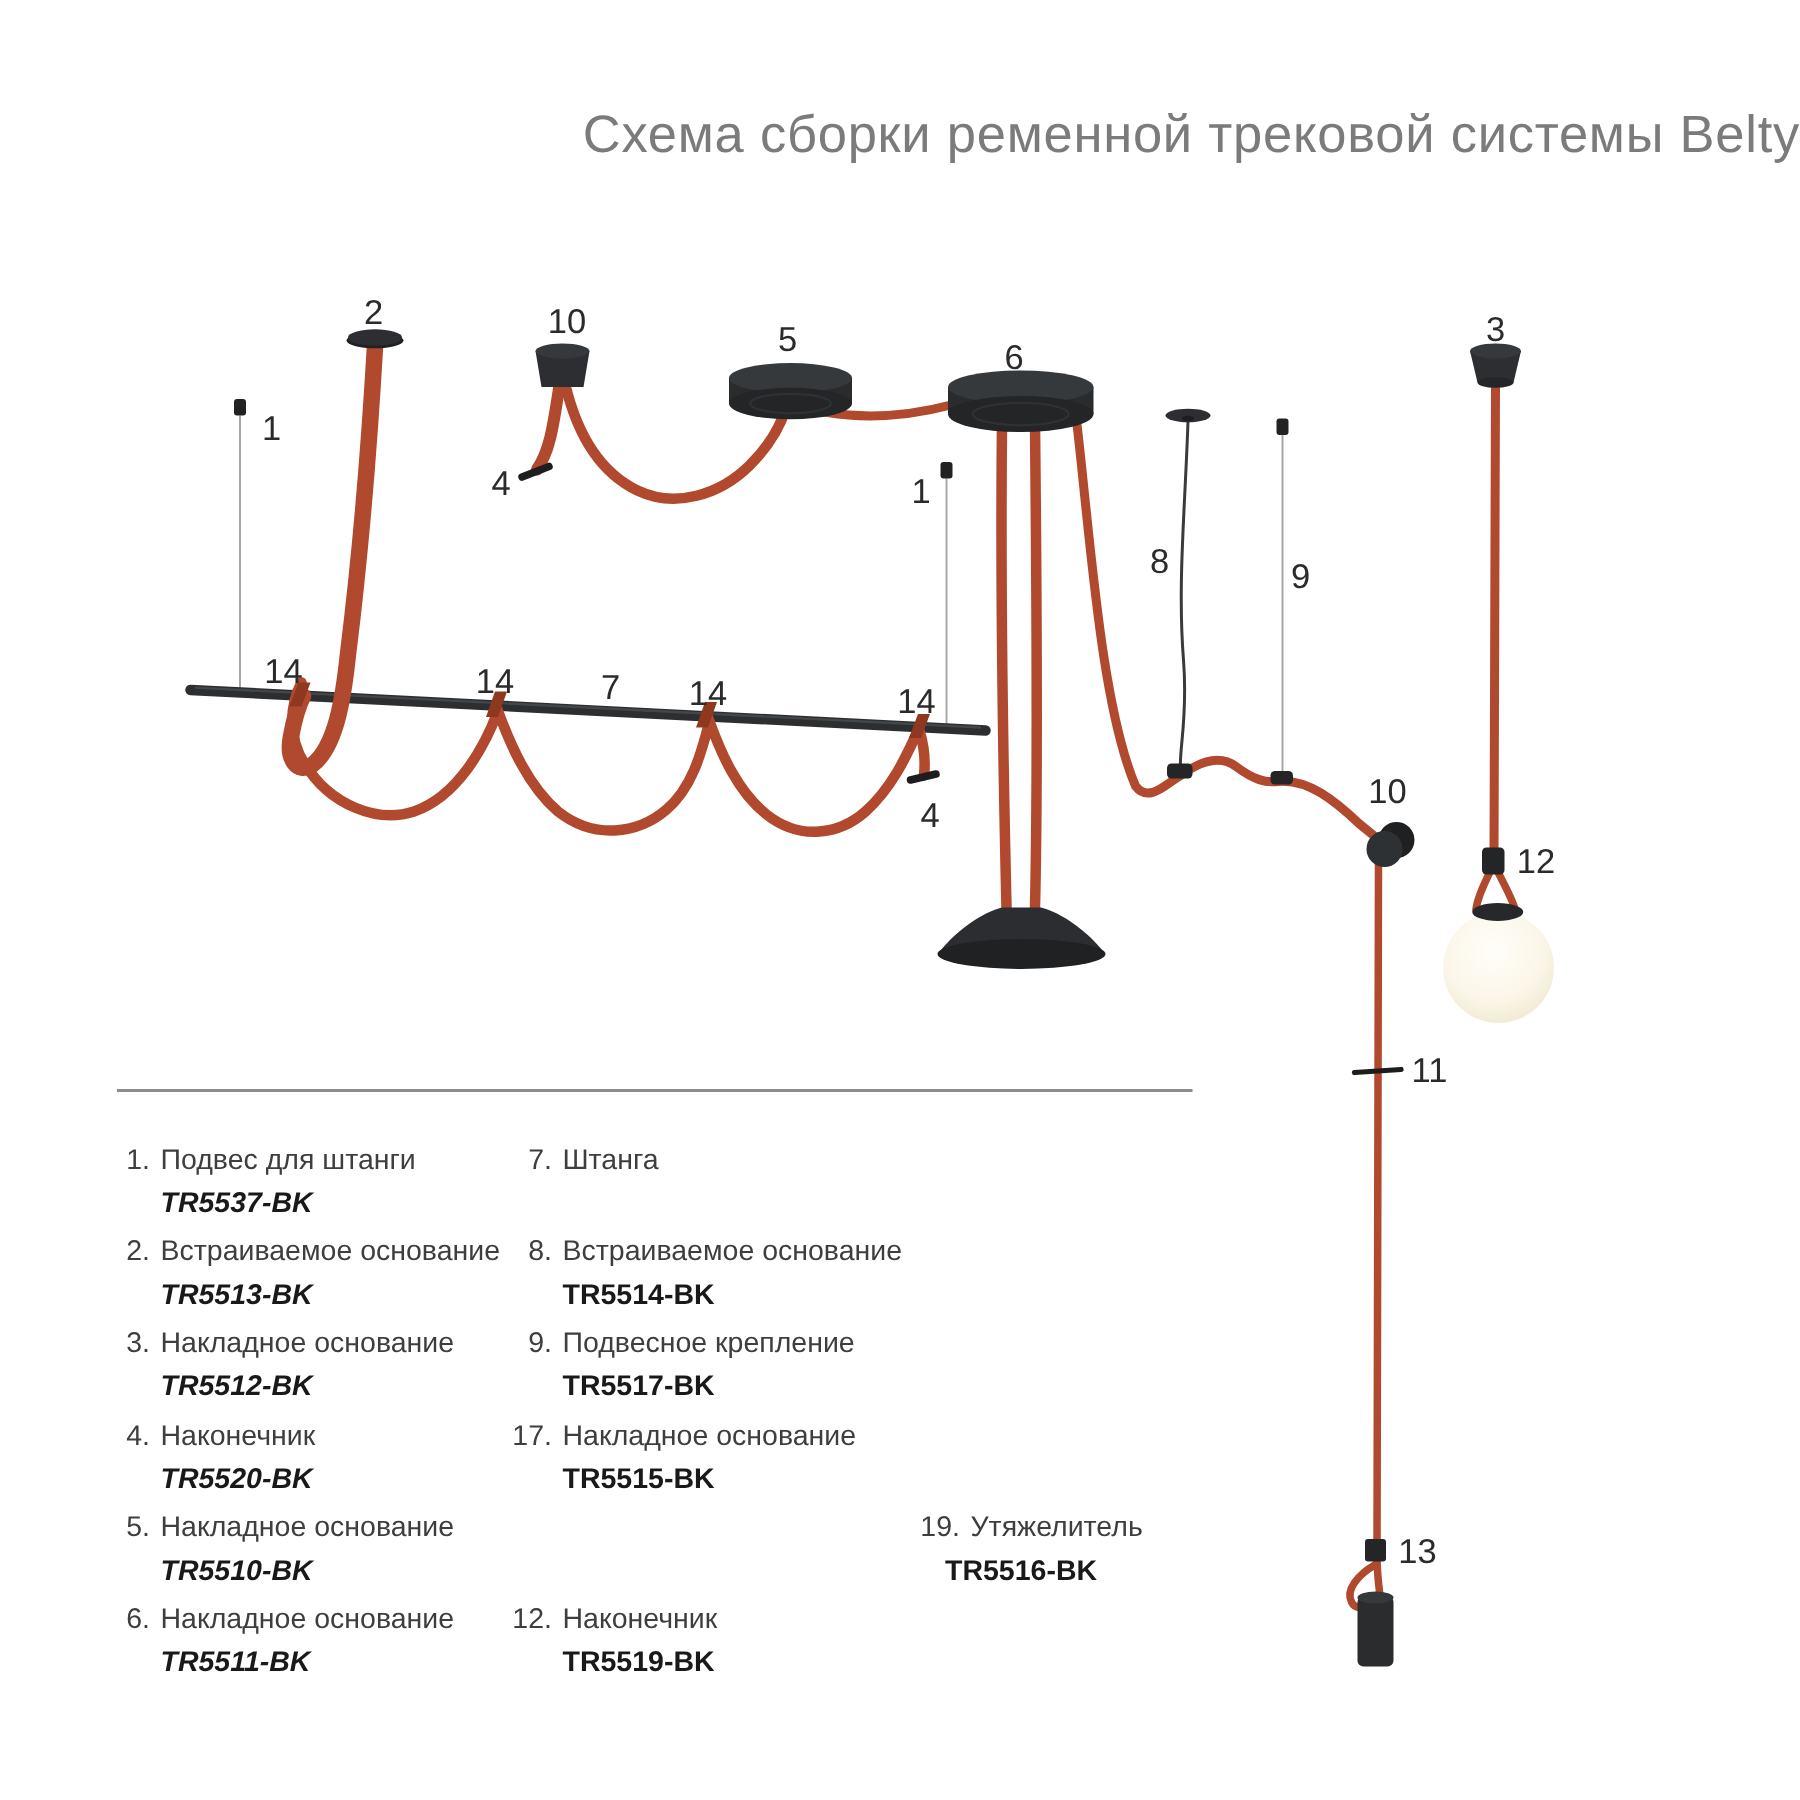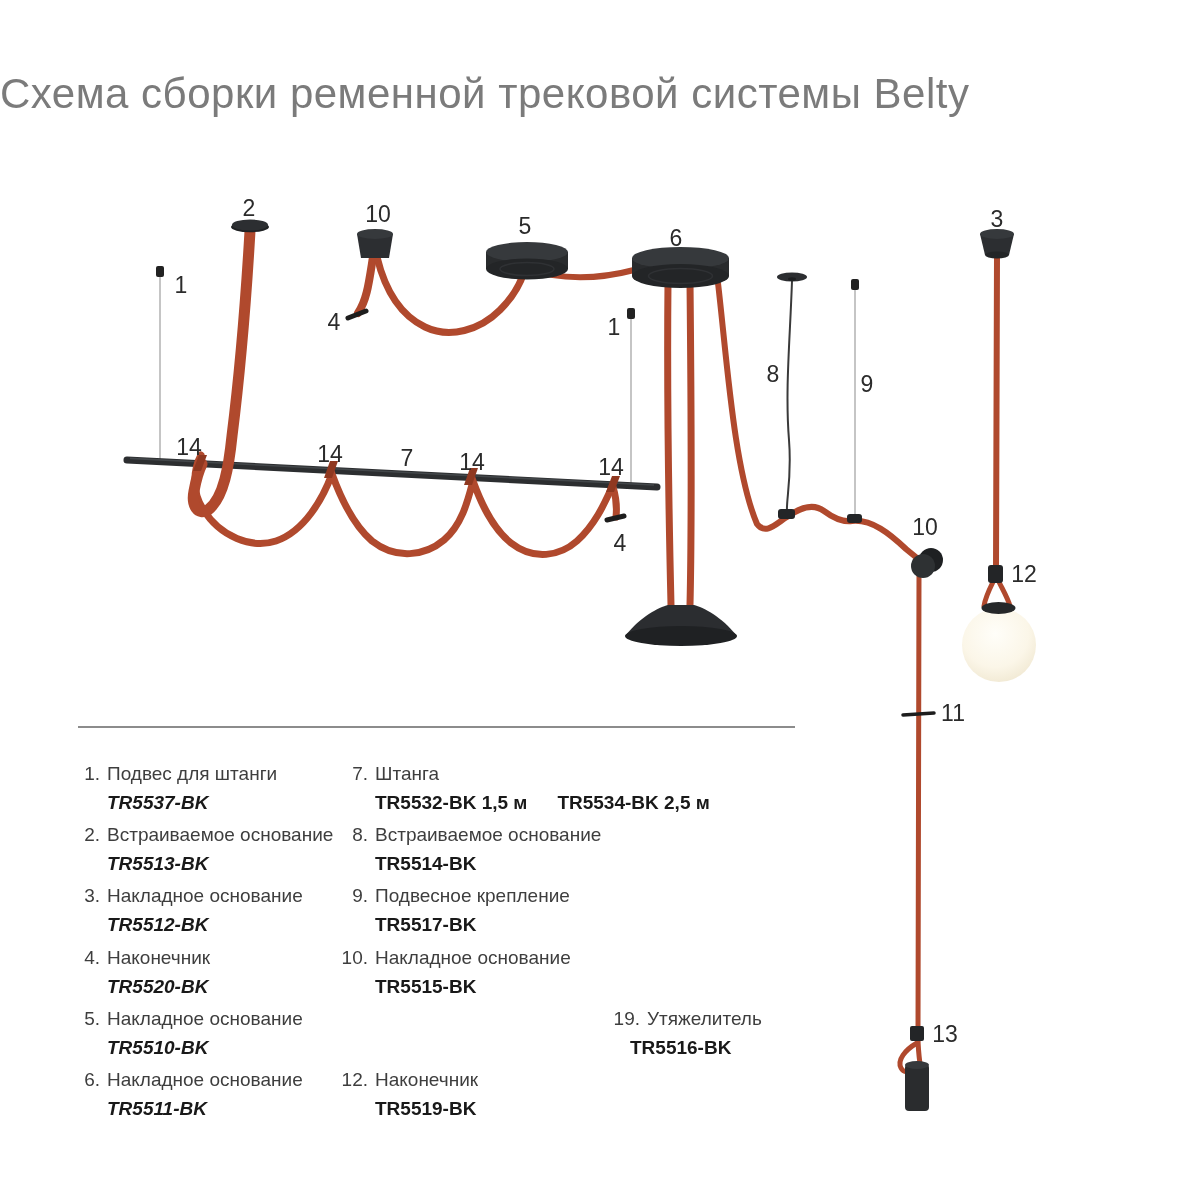--- a/index.html
+++ b/index.html
@@ -1,19 +1,19 @@
 <!DOCTYPE html>
 <html style="--color-belt: #b0492d; --color-belt_dark: #8f3820; --color-hardware: #2c2e31; --color-title_text: #7b7b7b; --color-label_text: #2b2b2b; --color-divider: #8c8c8c; --color-globe: #faf5e6;"><head>
 <meta charset="utf-8">
 <style>
   html,body{margin:0;padding:0;background:#ffffff;}
   .page{position:relative;width:1200px;height:1200px;background:#fff;overflow:hidden;
         font-family:"Liberation Sans",sans-serif;}
-  .title{position:absolute;left:0;top:70px;width:100%;text-align:left;
-         font-size:42px;font-weight:400;color:var(--color-title_text,#7b7b7b);letter-spacing:.5px;}
+  .title{position:absolute;left:0;top:70px;width:100%;text-align:right;
+         font-size:35px;font-weight:400;color:var(--color-title_text,#7b7b7b);letter-spacing:.5px;}
   svg.diagram{position:absolute;left:0;top:0;width:1200px;height:1200px;}
   .belt{stroke:var(--color-belt,#b0492d);fill:none;stroke-linecap:round;}
   .band{fill:var(--color-belt_dark,#8f3820);}
   .wireL{stroke:#a6a6a6;stroke-width:1.3;fill:none;}
   .wireD{stroke:#3a3a3a;stroke-width:2;fill:none;}
   .hw{fill:#2c2e31;}
   .hwt{fill:#36393c;}
   .cap{stroke:#1d1d1d;stroke-width:5;stroke-linecap:round;}
   .lbl{font-family:"Liberation Sans",sans-serif;font-size:23px;fill:#2b2b2b;text-anchor:middle;}
   .divider{position:absolute;left:78px;top:726px;width:717px;height:2px;
@@ -191,39 +191,38 @@
         <span>Накладное основание</span>
       </div>
     <div class="l2"><span>TR5511-BK</span></div>
   </div>
 
   <div class="li c2" style="left:330px;top:763px">
     <div class="l1">
         <span class="num">7.</span>
         <span>Штанга</span>
       </div>
-    <div class="l2"><span>TR5532-BK  1,5 м</span><span class="code2">TR5534-BK  2,5 м</span></div>
   </div>
   <div class="li c2" style="left:330px;top:824px">
     <div class="l1">
         <span class="num">8.</span>
         <span>Встраиваемое основание</span>
       </div>
     <div class="l2"><span>TR5514-BK</span></div>
   </div>
   <div class="li c2" style="left:330px;top:885px">
     <div class="l1">
         <span class="num">9.</span>
         <span>Подвесное крепление</span>
       </div>
     <div class="l2"><span>TR5517-BK</span></div>
   </div>
   <div class="li c2" style="left:330px;top:947px">
     <div class="l1">
-        <span class="num">10.</span>
+        <span class="num">17.</span>
         <span>Накладное основание</span>
       </div>
     <div class="l2"><span>TR5515-BK</span></div>
   </div>
   <div class="li c2" style="left:330px;top:1069px">
     <div class="l1">
         <span class="num">12.</span>
         <span>Наконечник</span>
       </div>
     <div class="l2"><span>TR5519-BK</span></div>

